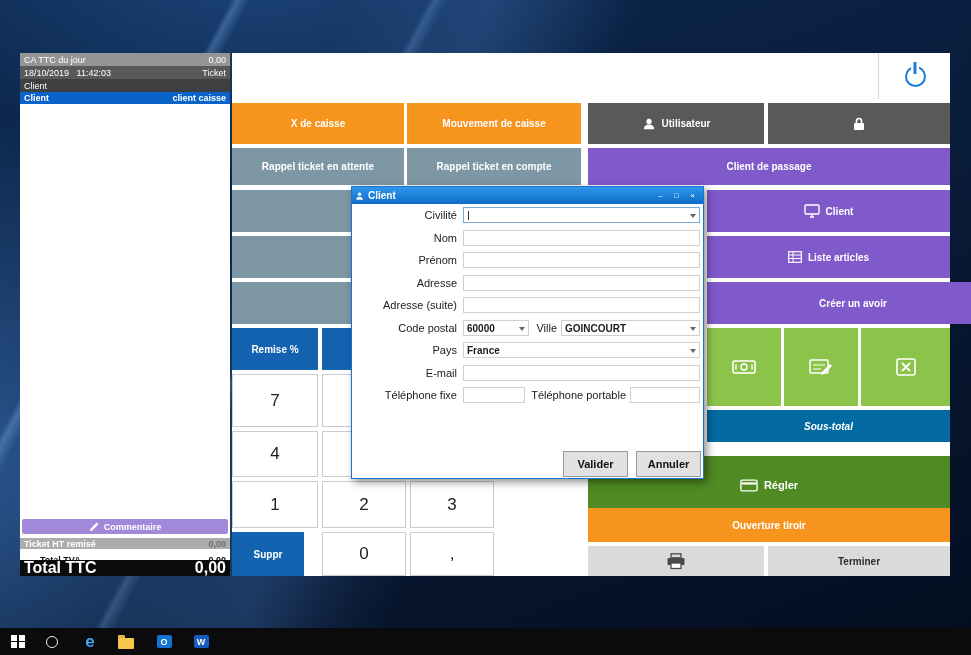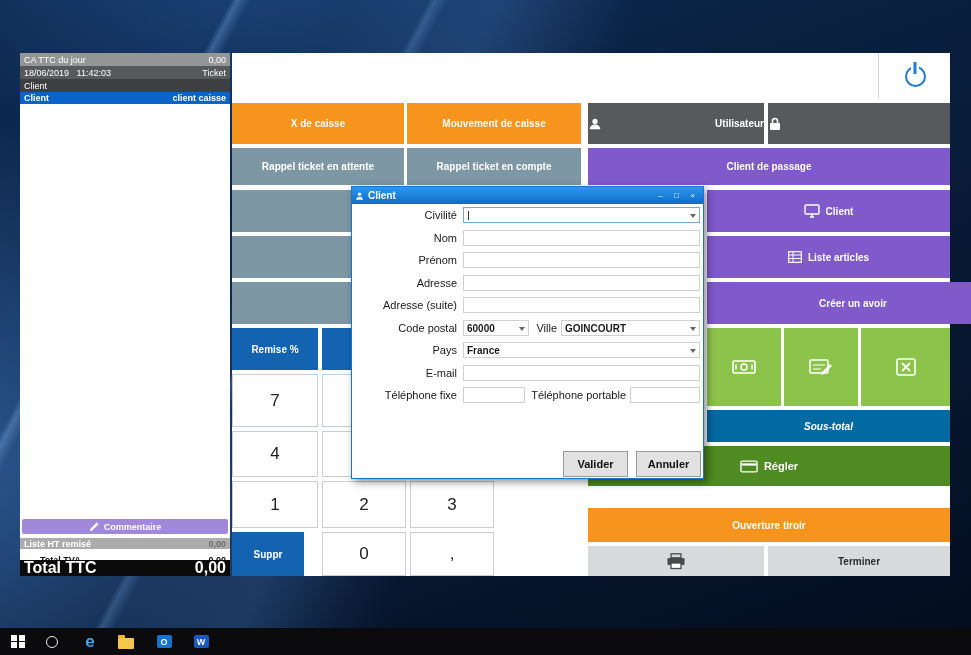--- a/index.html
+++ b/index.html
@@ -48,21 +48,21 @@
   .power-area { position:absolute; left:648px; top:0; width:70px; height:46px; display:flex;
                 align-items:center; justify-content:center; cursor:pointer; background:#fff; }
   .power-sym { width:21px; height:21px; border:2.5px solid #1E7AD4; border-radius:50%; position:relative; }
   .power-sym::before { content:''; position:absolute; top:-6px; left:50%; transform:translateX(-50%);
                        width:3px; height:12px; background:#1E7AD4; box-shadow:0 0 0 2.5px #fff; }
 
   .btn { position:absolute; display:flex; align-items:center; justify-content:center; gap:6px;
          font-weight:bold; color:#fff; font-size:10px; text-align:center; cursor:pointer; }
   .btn-orange { background:#F7941E; }
   .btn-slate  { background:#7E97A4; }
-  .btn-dark   { background:#58595B;justify-content:space-between; }
+  .btn-dark   { background:#58595B; }
   .btn-purple { background:#8059CB; }
   .btn-blue   { background:#1463B0; }
   .btn-green  { background:#8CC34B; }
   .btn-dgreen { background:#4F8A22; font-size:11px; }
   .btn-stgray { background:#0369a1;font-style:italic; }
   .btn-ltgray { background:#D9DADB; color:#2B2B2B; }
 
   .key { position:absolute; background:#fff; border:1px solid #C9CDD1; display:flex; align-items:center;
          justify-content:center; font-size:17px; color:#222; cursor:pointer; }
 
@@ -113,42 +113,42 @@
 <div class="wallpaper"></div>
 
 <div class="app">
 
   <div class="left-panel">
     <div class="lp-row lp-r1">
       <span>CA TTC du jour</span>
       <span>0,00</span>
     </div>
     <div class="lp-row lp-r2">
-      <span>18/06/2019   11:42:03</span>
+      <span>18/10/2019   11:42:03</span>
       <span>Ticket</span>
     </div>
     <div class="lp-row lp-r3">
       <span>Client</span>
       <span></span>
     </div>
     <div class="lp-row lp-r4">
       <span>Client</span>
       <span>client caisse</span>
     </div>
     <div class="lp-ticket"></div>
     <div class="lp-comment">
       <span class="ico">
         <svg width="10" height="10" viewBox="0 0 12 12">
             <path d="M1 11l1-3.2L9.2 0.6l2.2 2.2L4.2 10z" fill="#fff"></path>
           </svg>
       </span>
       <span>Commentaire</span>
     </div>
     <div class="lp-tot lp-t1">
-      <span>Liste HT remisé</span>
+      <span>Ticket HT remisé</span>
       <span class="val">0,00</span>
     </div>
     <div class="lp-tot lp-t2">
       <span>Total TVA</span>
       <span>0,00</span>
     </div>
     <div class="lp-tot lp-t3">
       <span>Total TTC</span>
       <span>0,00</span>
     </div>
@@ -284,21 +284,21 @@
             <rect x="3" y="3" width="18" height="16" rx="2" fill="none" stroke="#fff" stroke-width="1.6"></rect>
             <path d="M8 7l8 8M16 7l-8 8" stroke="#fff" stroke-width="1.8"></path>
           </svg>
       </span>
     </div>
 
     <div class="btn btn-stgray" style="left:475px;top:357px;width:243px;height:32px">
       <span>Sous-total</span>
     </div>
 
-    <div class="btn btn-dgreen" style="left:356px;top:393px;width:362px;height:40px">
+    <div class="btn btn-dgreen" style="left:356px;top:403px;width:362px;height:58px">
       <span class="ico">
         <svg width="18" height="15" viewBox="0 0 20 16">
             <rect x="1" y="2" width="18" height="12" rx="1.5" fill="none" stroke="#fff" stroke-width="1.5"></rect>
             <rect x="1.8" y="4.5" width="16.4" height="2.5" fill="#fff"></rect>
           </svg>
       </span>
       <span>Régler</span>
     </div>
 
     <div class="btn btn-orange" style="left:356px;top:455px;width:362px;height:34px">

